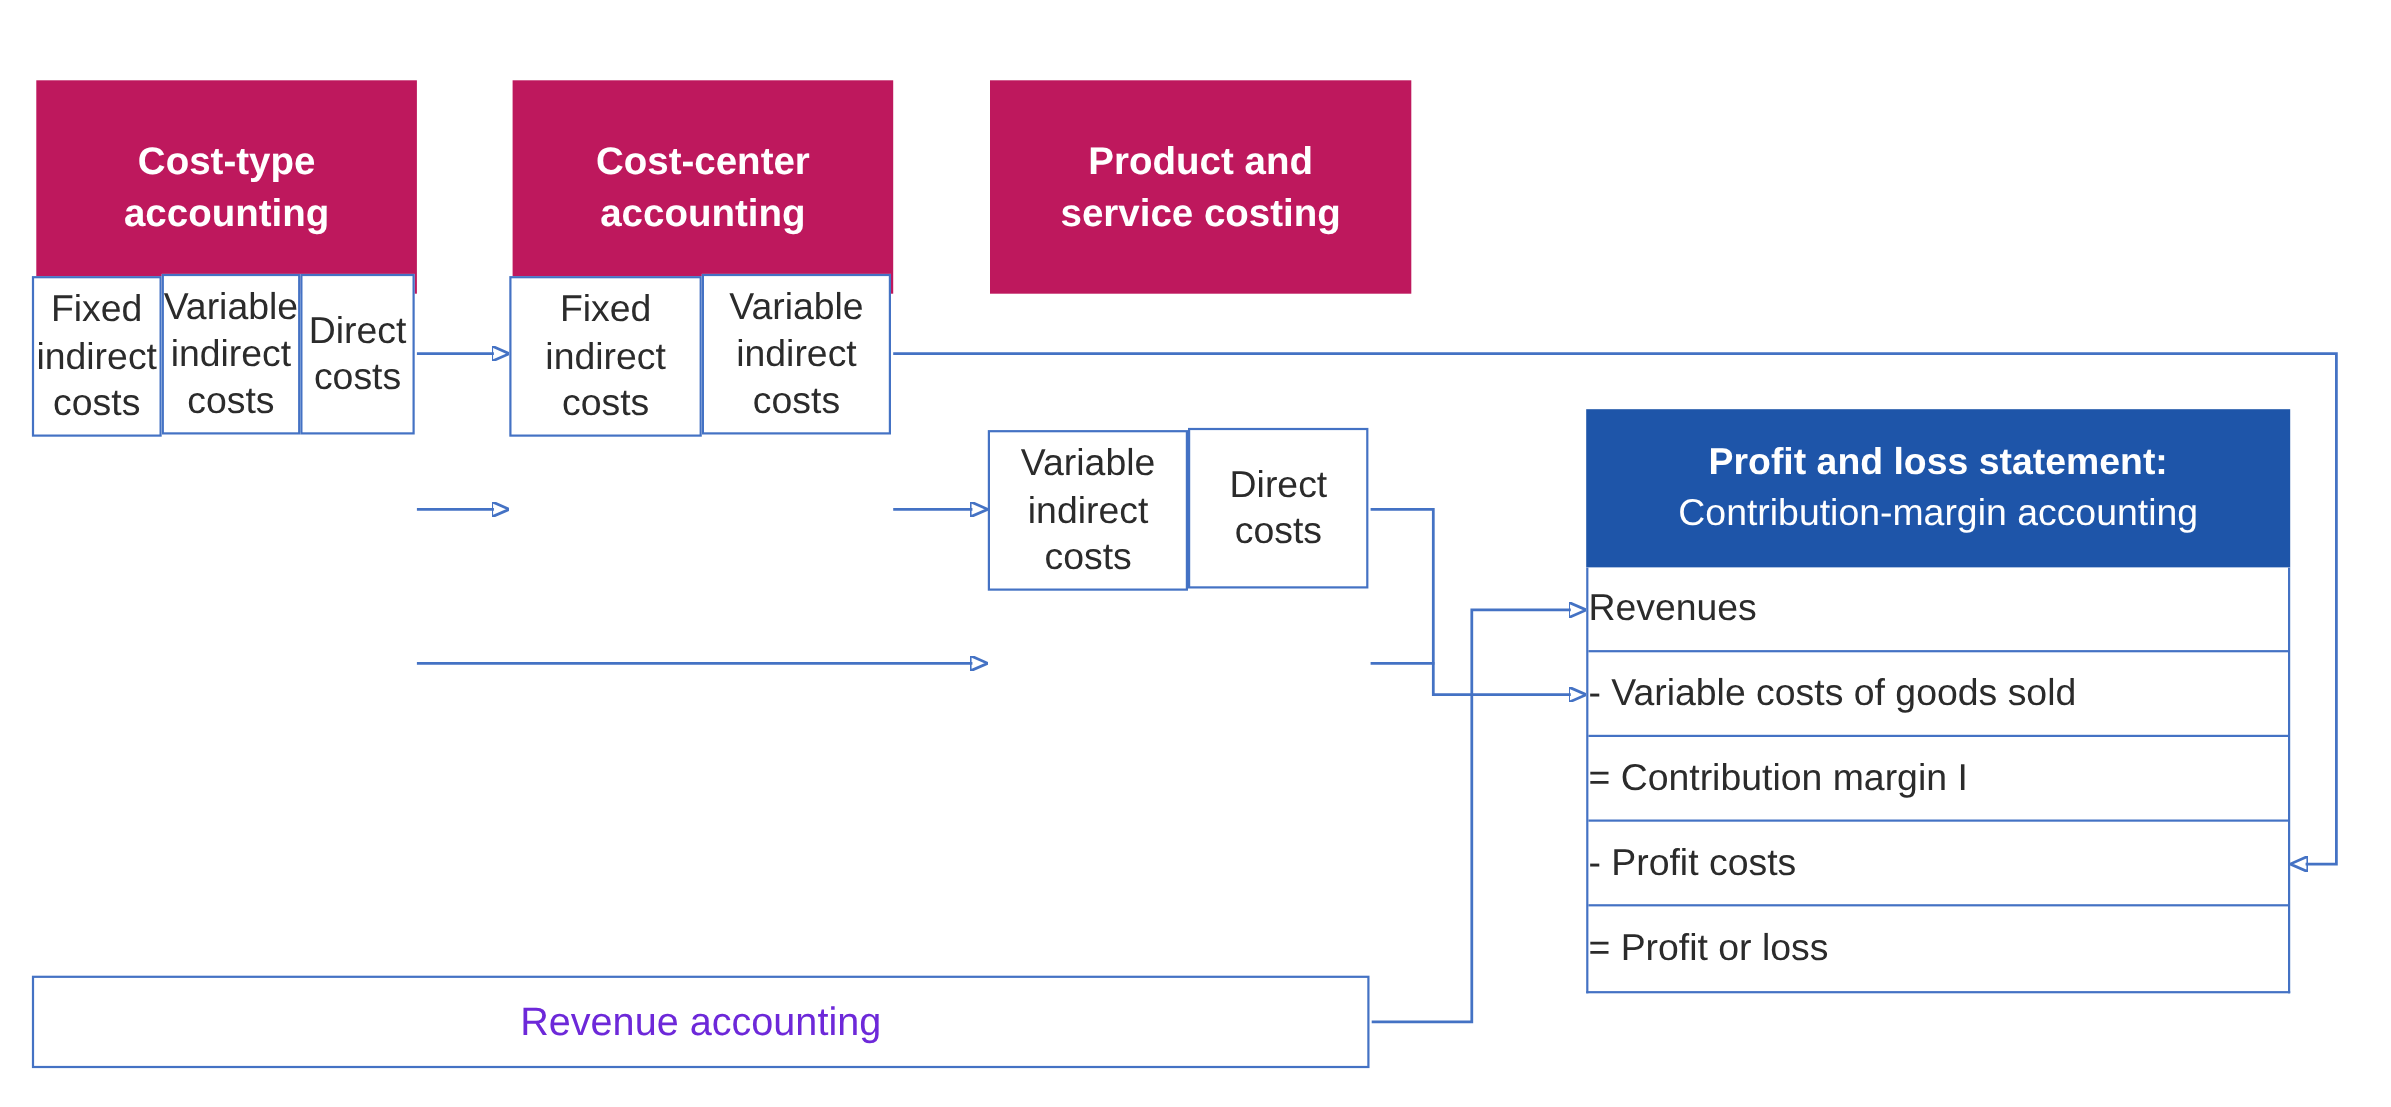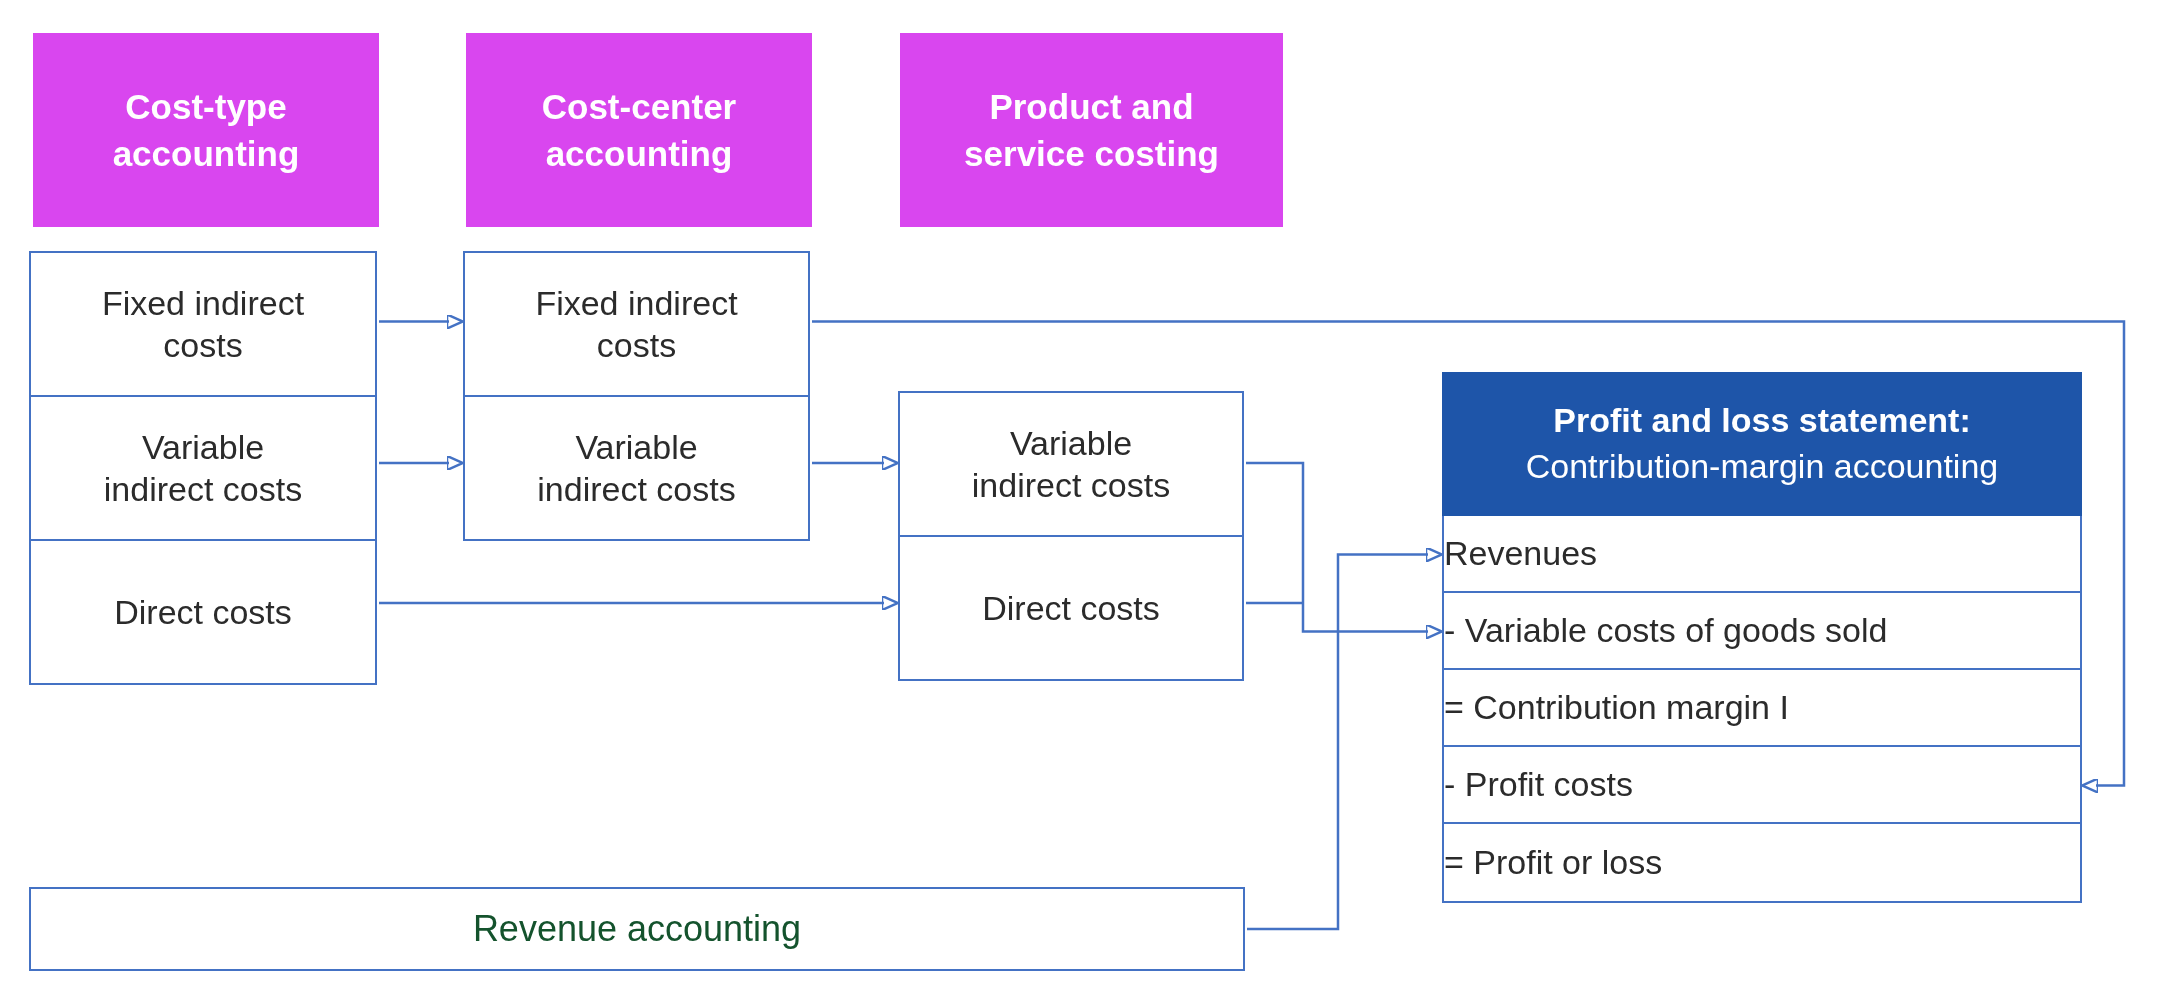--- a/index.html
+++ b/index.html
@@ -7,33 +7,34 @@
     position: relative;
     width: 2174px;
     height: 1006px;
     font-family: "Liberation Sans", sans-serif;
     background: #ffffff;
     overflow: hidden;
   }
   .abs { position: absolute; box-sizing: border-box; }
 
   .hdr {
-    background: #d946ef;
+    background: #be185d;
     color: #ffffff;
     font-weight: bold;
     font-size: 35px;
     line-height: 1.35;
     display: flex;
     align-items: center;
     justify-content: center;
     text-align: center;
     white-space: pre-line;
+    margin-top: 40px;
   }
 
-  .colstack { display: flex; flex-direction: column; }
+  .colstack { display: flex; }
   .cell {
     background: #ffffff;
     border: 2px solid #4472C4;
     color: #2b2b2b;
     font-size: 34px;
     line-height: 1.25;
     height: 142px;
     display: flex;
     align-items: center;
     justify-content: center;
@@ -68,21 +69,21 @@
     padding-left: 0;
     font-size: 34px;
     color: #2b2b2b;
     border-bottom: 2px solid #4472C4;
   }
   .pnl-row:last-child { border-bottom: none; }
 
   .revenue-box {
     background: #ffffff;
     border: 2px solid #4472C4;
-    color: #14532d;
+    color: #6d28d9;
     font-size: 36px;
     display: flex;
     align-items: center;
     justify-content: center;
     text-align: center;
   }
 
   svg.connectors {
     position: absolute;
     left: 0; top: 0;

